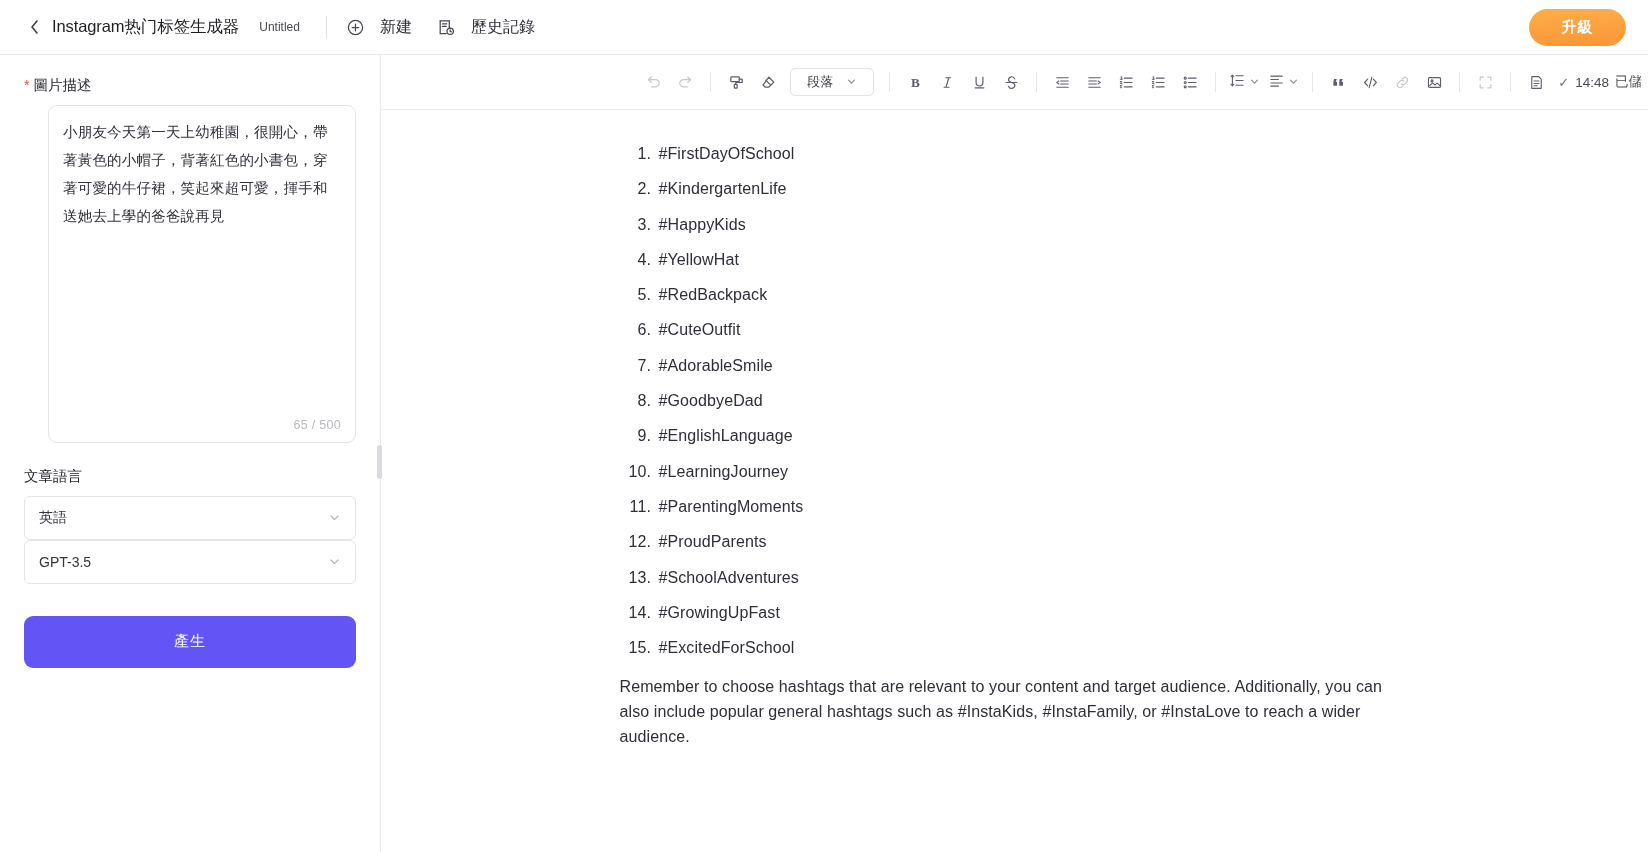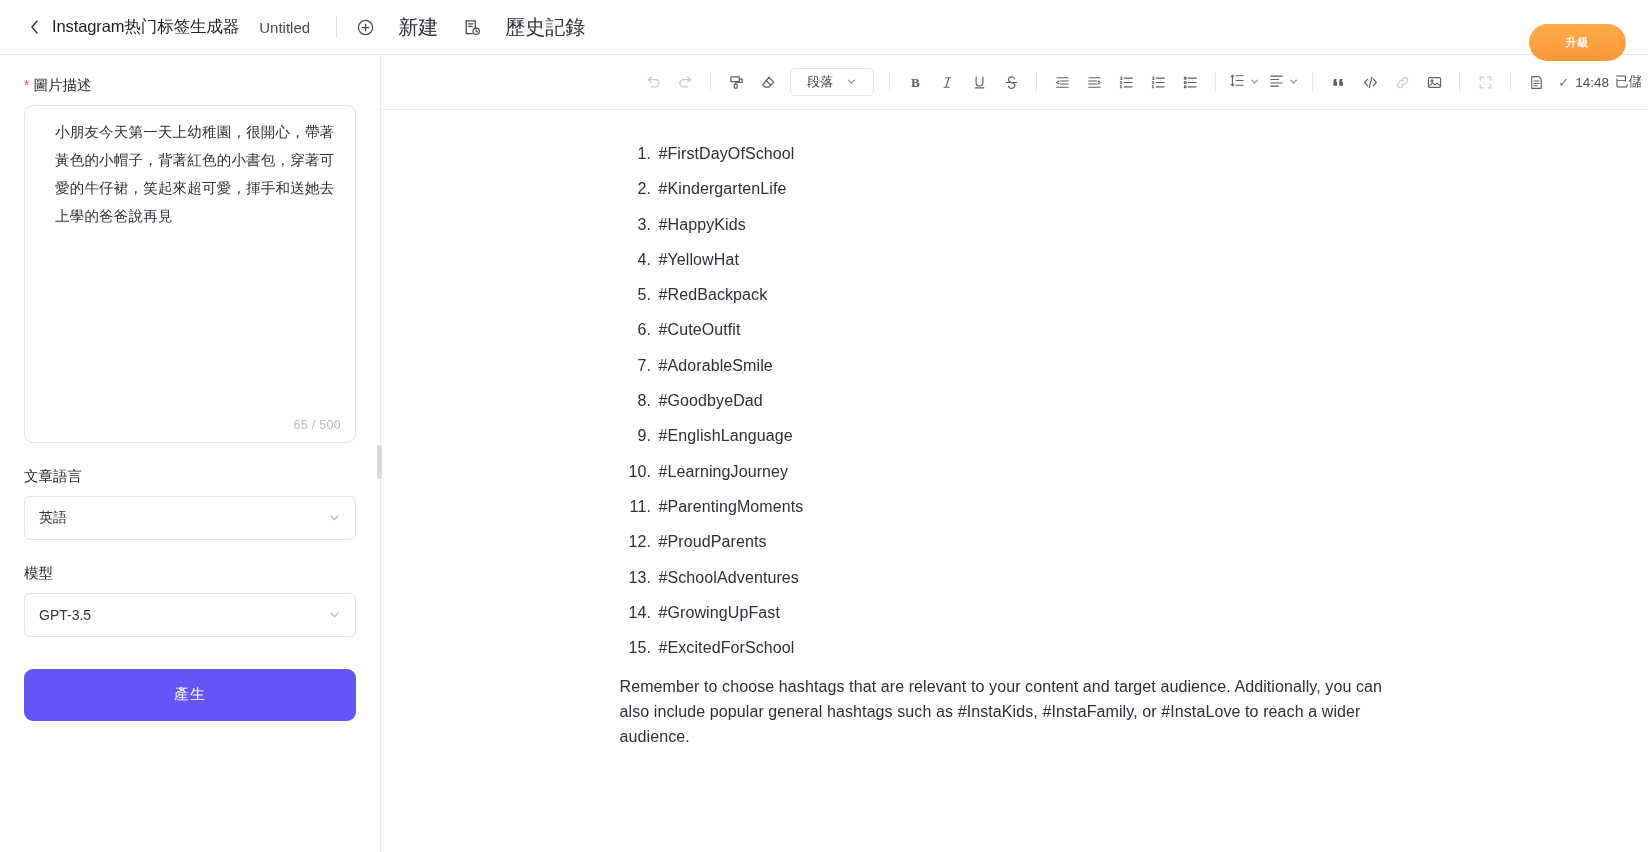--- a/index.html
+++ b/index.html
@@ -32,54 +32,54 @@
     cursor: pointer;
   }
   .app-title {
     font-size: 16.5px;
     font-weight: normal;
     color: #1f2024;
     letter-spacing: -0.1px;
     white-space: nowrap;
   }
   .doc-title {
-    font-size: 15px;
+    font-size: 12px;
     color: #4a4b53;
     margin-left: 20px;
     white-space: nowrap;
     cursor: text;
   }
   .hdr-sep {
     width: 1px;
     height: 22px;
     background: #e2e2e6;
     margin: 0 20px 0 26px;
   }
   .hdr-action {
     display: flex;
     align-items: center;
-    gap: 24px;
-    font-size: 20px;
+    gap: 16px;
+    font-size: 16px;
     color: #2f3038;
     cursor: pointer;
     margin-right: 26px;
     white-space: nowrap;
     text-align: center;
   }
   .hdr-action svg { display: block; }
   .upgrade-btn {
     position: absolute;
     right: 22px;
-    top: 24px;
+    top: 9px;
     width: 97px;
     height: 37px;
     border-radius: 19px;
     background: linear-gradient(178deg, #fdad4a 0%, #fb9636 100%);
     color: #ffffff;
-    font-size: 11px;
+    font-size: 15px;
     font-weight: bold;
     display: flex;
     align-items: center;
     justify-content: center;
     border: none;
     cursor: pointer;
     letter-spacing: 1px;
     font-family: inherit;
   }
 
@@ -113,22 +113,23 @@
     margin-right: 4px;
     font-size: 14px;
     line-height: 1.25;
   }
   .textarea-wrap {
     position: relative;
     height: 338px;
     border: 1px solid #e4e4e9;
     border-radius: 9px;
     background: #fff;
-    padding: 12px 14px 0 30px;
+    padding: 12px 14px 0 14px;
     overflow: hidden;
+    margin-left: 24px;
   }
   .textarea-text {
     font-size: 14.5px;
     line-height: 1.95;
     color: #31323a;
     white-space: pre-wrap;
     word-break: break-word;
     letter-spacing: 0.2px;
     outline: none;
   }
@@ -352,21 +353,20 @@
     <div class="group-label">文章語言</div>
     <div class="select-box">
       <span>英語</span>
       <span class="caret">
         <svg width="13" height="13" viewBox="0 0 13 13" fill="none" stroke="currentColor" stroke-width="1.3" stroke-linecap="round" stroke-linejoin="round">
             <path d="M3 5 L6.5 8.6 L10 5"></path>
           </svg>
       </span>
     </div>
 
-    <div class="group-label">模型</div>
     <div class="select-box">
       <span>GPT-3.5</span>
       <span class="caret">
         <svg width="13" height="13" viewBox="0 0 13 13" fill="none" stroke="currentColor" stroke-width="1.3" stroke-linecap="round" stroke-linejoin="round">
             <path d="M3 5 L6.5 8.6 L10 5"></path>
           </svg>
       </span>
     </div>
 
     <button class="generate-btn">產生</button>

